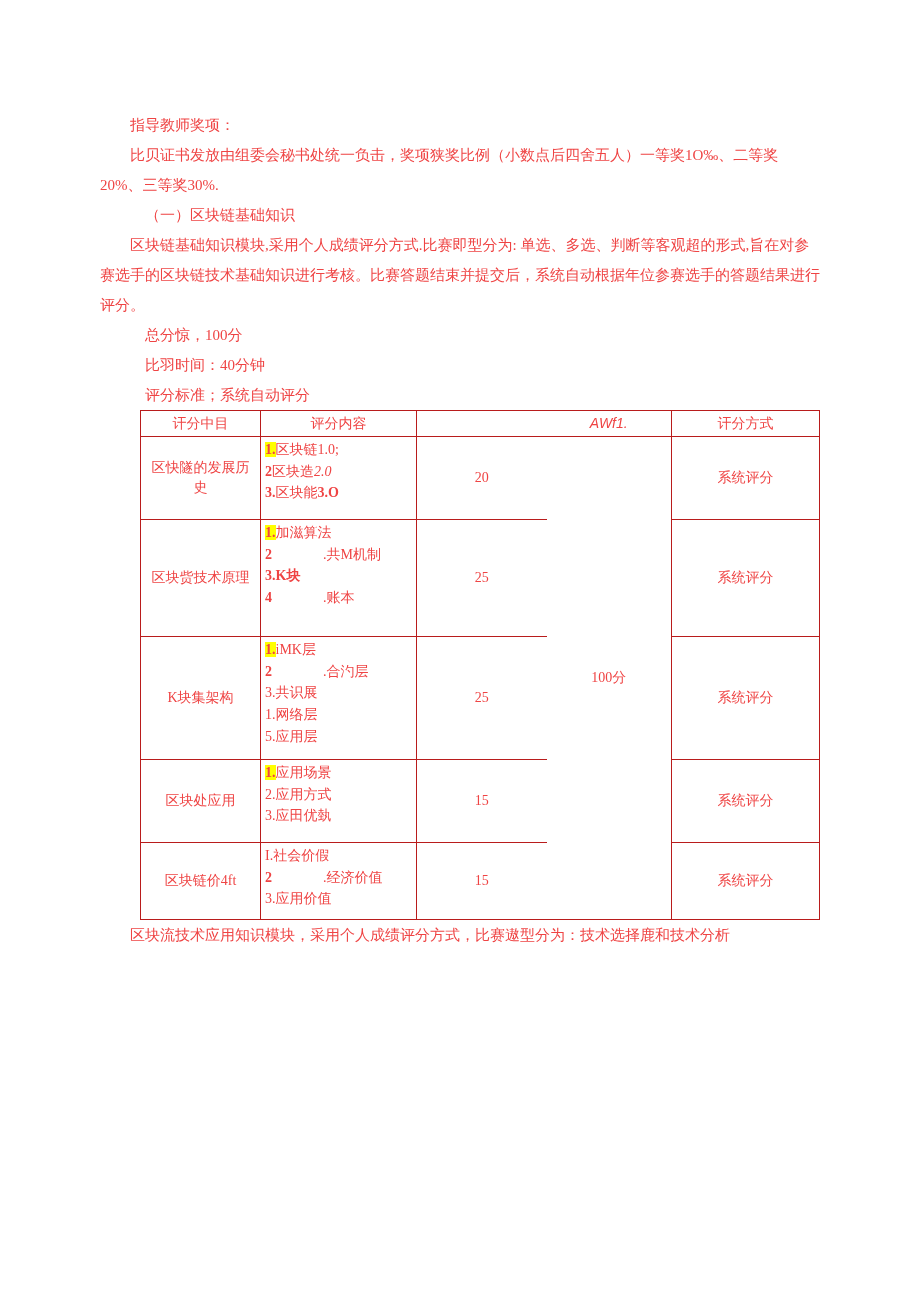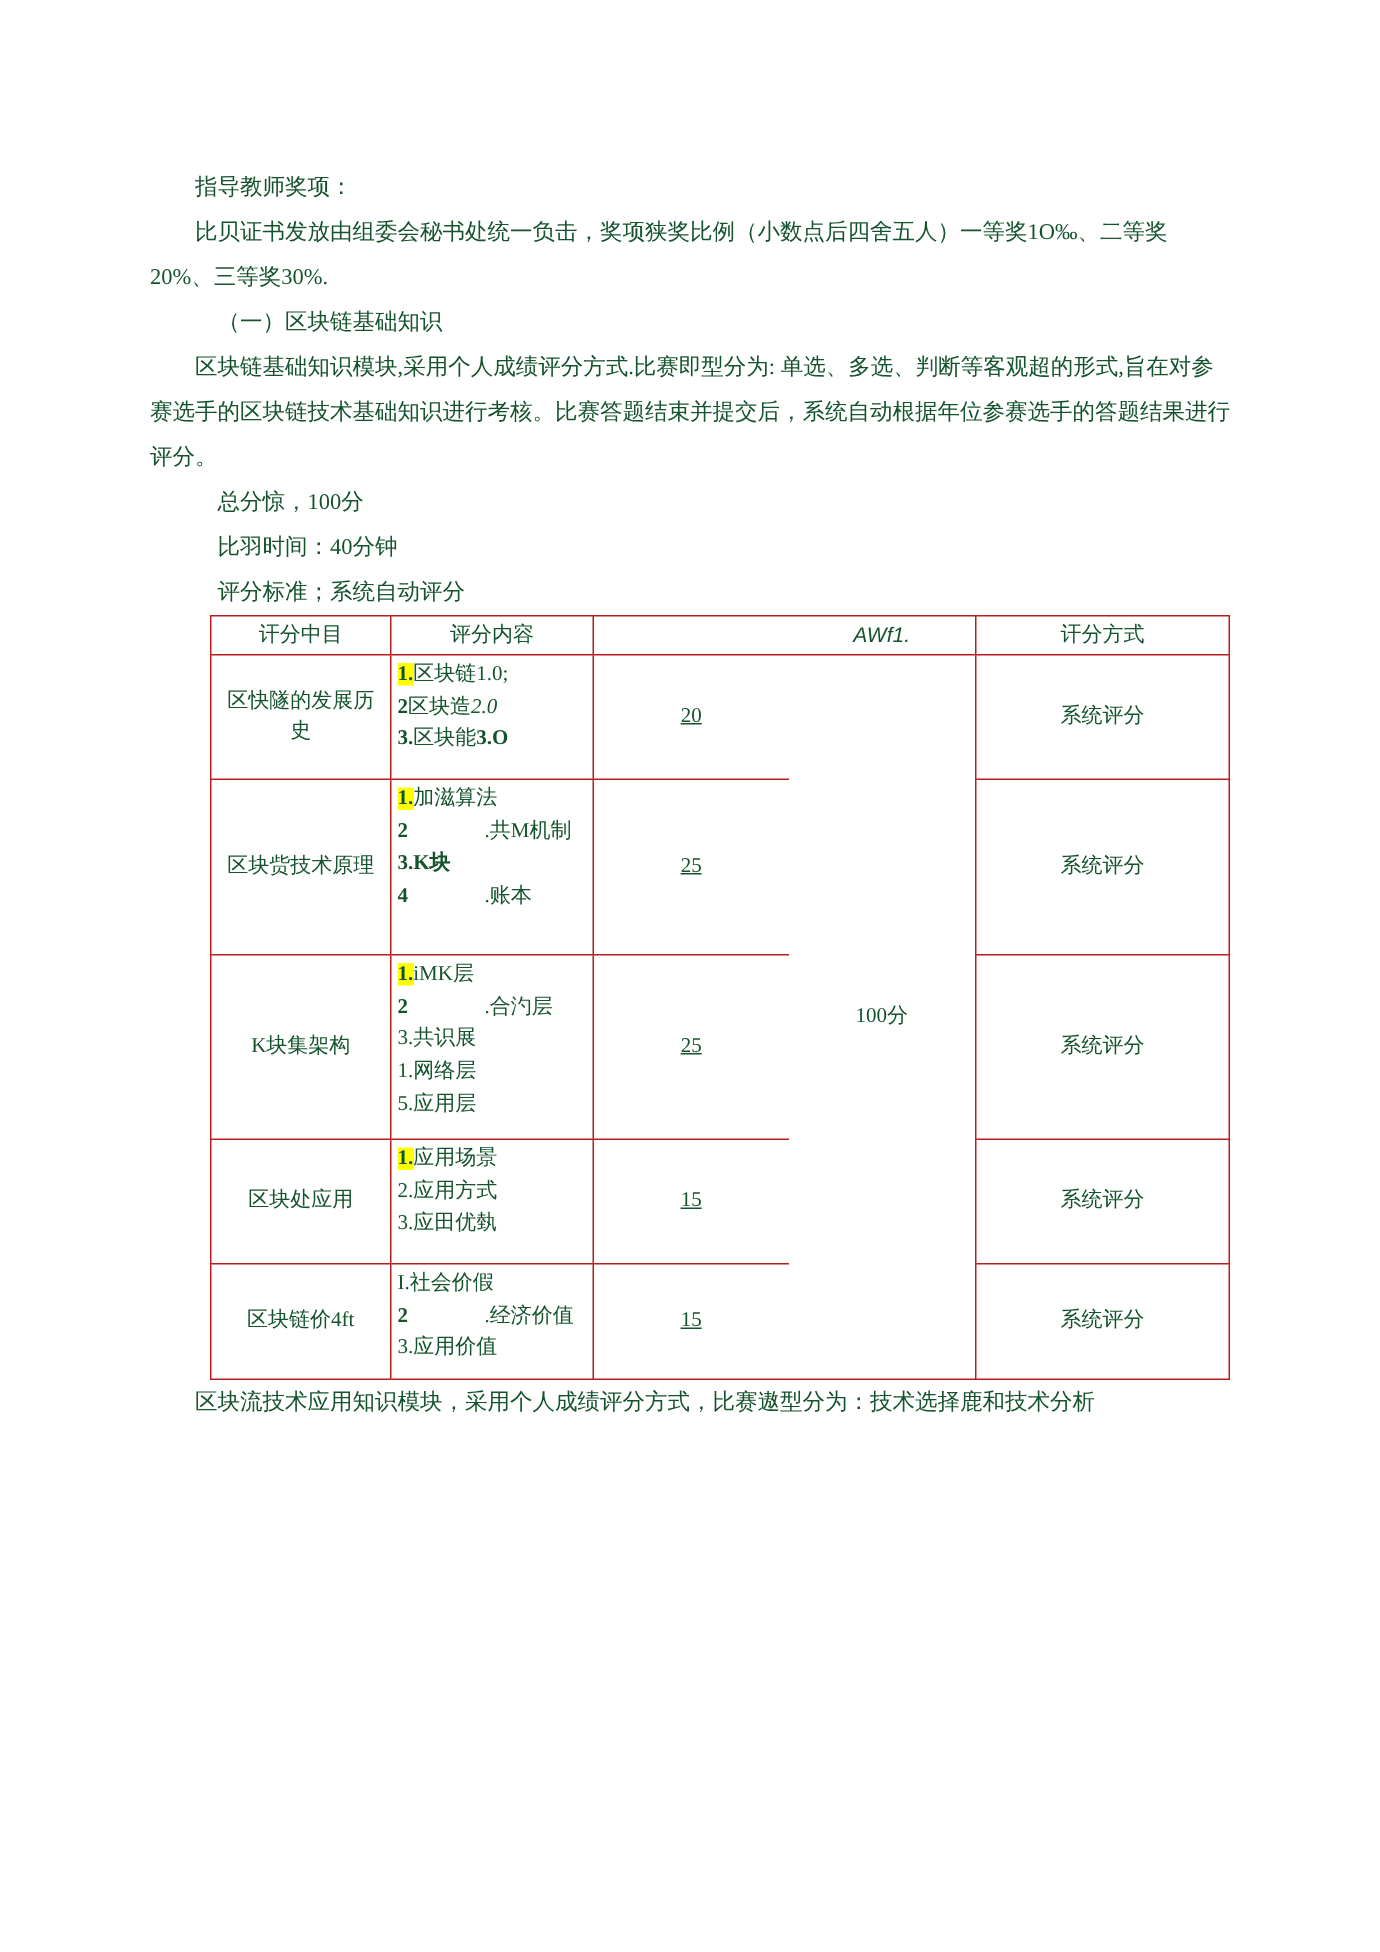--- a/index.html
+++ b/index.html
@@ -7,21 +7,21 @@
     margin: 0;
     padding: 0;
     background: #ffffff;
     font-family: "SimSun", "宋体", serif;
     width: 920px;
   }
   .page {
     padding: 110px 100px 80px 100px;
     font-size: 15px;
     line-height: 2;
-    color: #14532d;
+    color: #ef4444;
   }
   .para {
     text-indent: 2em;
     margin: 0;
   }
   .para-sub {
     margin: 0;
     text-indent: 3em;
   }
   .bold {
@@ -49,33 +49,33 @@
     font-weight: normal;
     text-align: center;
     height: 26px;
   }
   .th-italic {
     font-style: italic;
     font-weight: bold;
     font-family: Arial, sans-serif;
   }
   .col-item { text-align: center; width: 120px; }
-  .col-content { text-align: left; width: 135px; margin-top: 36px; }
+  .col-content { text-align: left; width: 156px; margin-top: 36px; }
   .col-score { text-align: center; width: 130px; border-right: none !important; }
   .col-total { text-align: center; width: 125px; border-left: none !important; }
   .col-method { text-align: center; }
   .cell-content {
     height: 78px;
     overflow: hidden;
     position: relative;
   }
   .content-lines {
     line-height: 1.55;
   }
-  .no-rb { border-right: none !important; text-decoration: underline; }
+  .no-rb { border-right: none !important; }
   .no-lb { border-left: none !important; }
 </style>
 </head>
 <body>
 
 <div class="page">
 
   <p class="para">指导教师奖项：</p>
 
   <p class="para">

